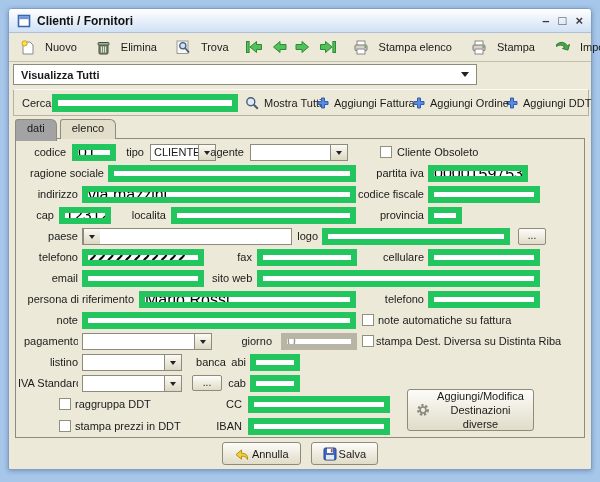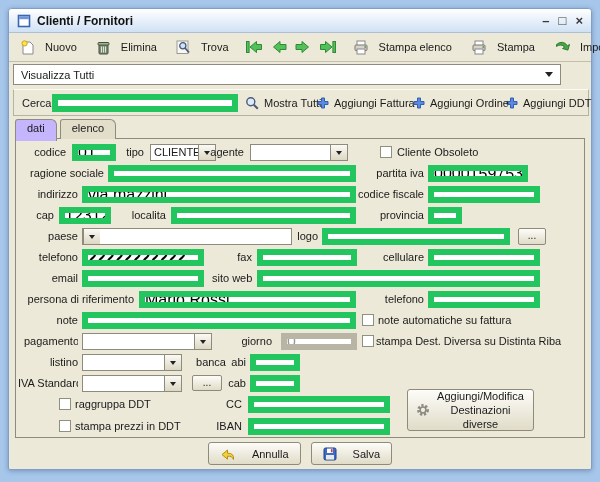--- a/index.html
+++ b/index.html
@@ -27,38 +27,38 @@
   
   .toolbar{
     position:absolute;left:0;top:24px;right:0;height:29px;
     display:flex;align-items:center;gap:13px;padding:0 8px;box-sizing:border-box;
     border-bottom:1px solid #c2bfae;background:#ece9d8;
   }
   .titem{display:flex;align-items:center;gap:10px;padding:2px 3px;border-radius:2px;cursor:default;white-space:nowrap}
   .navgrp{display:flex;align-items:center;gap:8px}
   
   .filter{
-    position:absolute;left:4px;top:55px;width:548px;height:21px;box-sizing:border-box;
-    background:#fff;border:1px solid #8e8b7d;display:flex;align-items:center;padding:0 7px;
+    position:absolute;left:4px;top:55px;width:464px;height:21px;box-sizing:border-box;
+    background:#fff;border:1px solid #8e8b7d;display:flex;align-items:center;padding:0 7px;font-weight:bold;
   }
   .tri-down{width:0;height:0;border-left:4px solid transparent;border-right:4px solid transparent;border-top:5px solid #222}
   .filter .tri-down{margin-left:auto}
   
   .searchbar{
     position:absolute;left:4px;top:80px;width:576px;height:27px;box-sizing:border-box;
     border:1px solid #b5b2a1;border-top-color:#fcfbf6;background:#ece9d8;
   }
   .sb-abs{position:absolute;display:flex;align-items:center;gap:5px;height:19px;top:3px;white-space:nowrap}
   
   .tabbar{position:absolute;left:6px;top:110px;height:20px;display:flex;z-index:3}
   .tab{
     padding:2px 11px 3px;border:1px solid #8e8b7d;border-bottom:none;
     border-radius:3px 6px 0 0;background:#e2deca;margin-right:3px;cursor:default;
   }
-  .tab.active{background:#c4b5fd;height:16px;margin-bottom:-2px;position:relative;z-index:4}
+  .tab.active{background:#a3a3a3;height:16px;margin-bottom:-2px;position:relative;z-index:4}
   
   .tabpanel{
     position:absolute;left:6px;top:129px;width:570px;height:300px;box-sizing:border-box;
     border:1px solid #8e8b7d;background:#ece9d8;
   }
   .lbl{position:absolute;height:17px;line-height:17px;text-align:right;white-space:nowrap;overflow:hidden}
   .fld{
     position:absolute;height:17px;box-sizing:border-box;background:#fff;
     border:6px solid #22c55e;padding:1px 0;font-family:inherit;font-size:16px;color:#000;outline:none;
   }
@@ -78,21 +78,21 @@
   }
   .btn-big{
     position:absolute;box-sizing:border-box;background:linear-gradient(#fdfcf8,#e0dcc8);
     border:1px solid #8e8b7d;border-radius:3px;display:flex;align-items:center;gap:6px;
     padding:4px 8px;cursor:default;
   }
   .btn-big .twoline{text-align:center;line-height:14px;flex:1}
   
   .footer{position:absolute;left:0;right:0;top:433px;display:flex;justify-content:center;gap:10px}
   .btn{
-    display:inline-flex;align-items:center;gap:16px;height:23px;box-sizing:border-box;
+    display:inline-flex;align-items:center;gap:2px;height:23px;box-sizing:border-box;
     background:linear-gradient(#fdfcf8,#e0dcc8);border:1px solid #8e8b7d;border-radius:3px;
     padding:0 11px;cursor:default;font-size:11px;
   }
   svg{display:block}
 </style>
 </head>
 <body>
 
 <div class="window">
 

